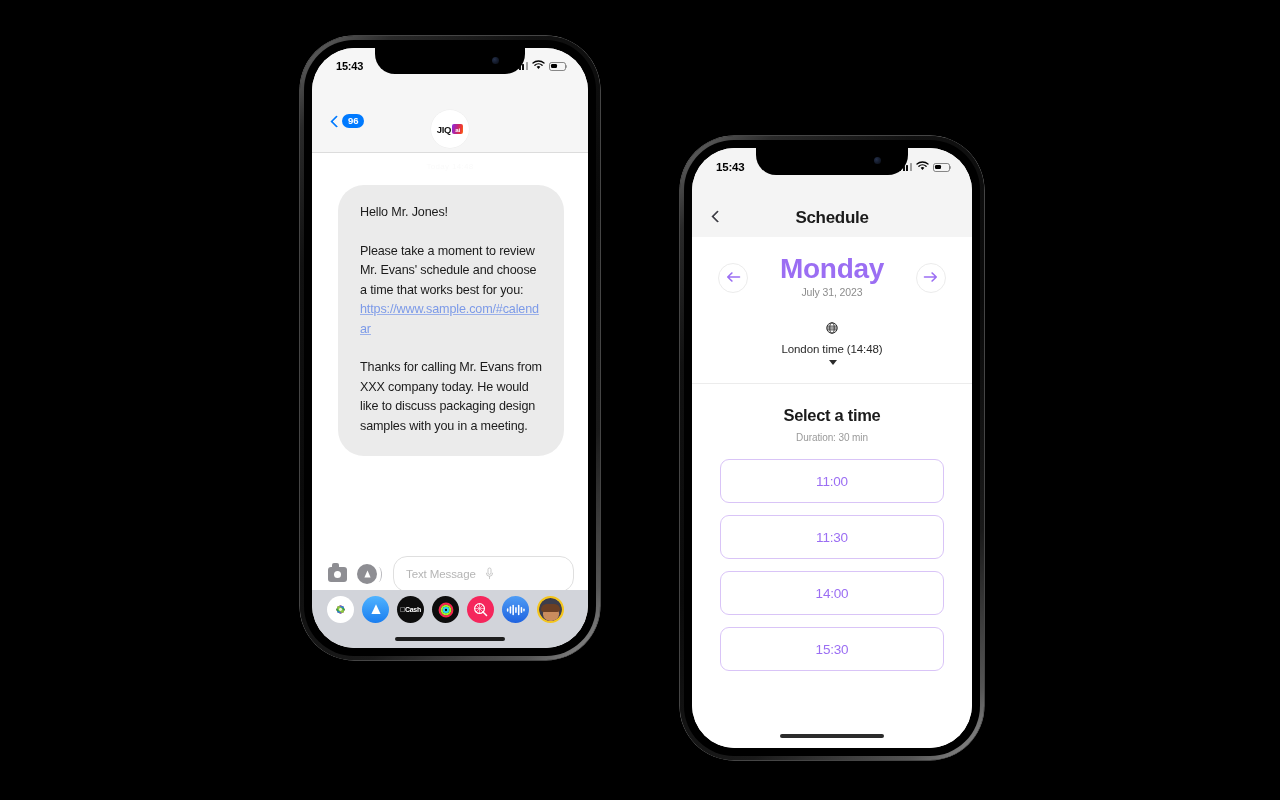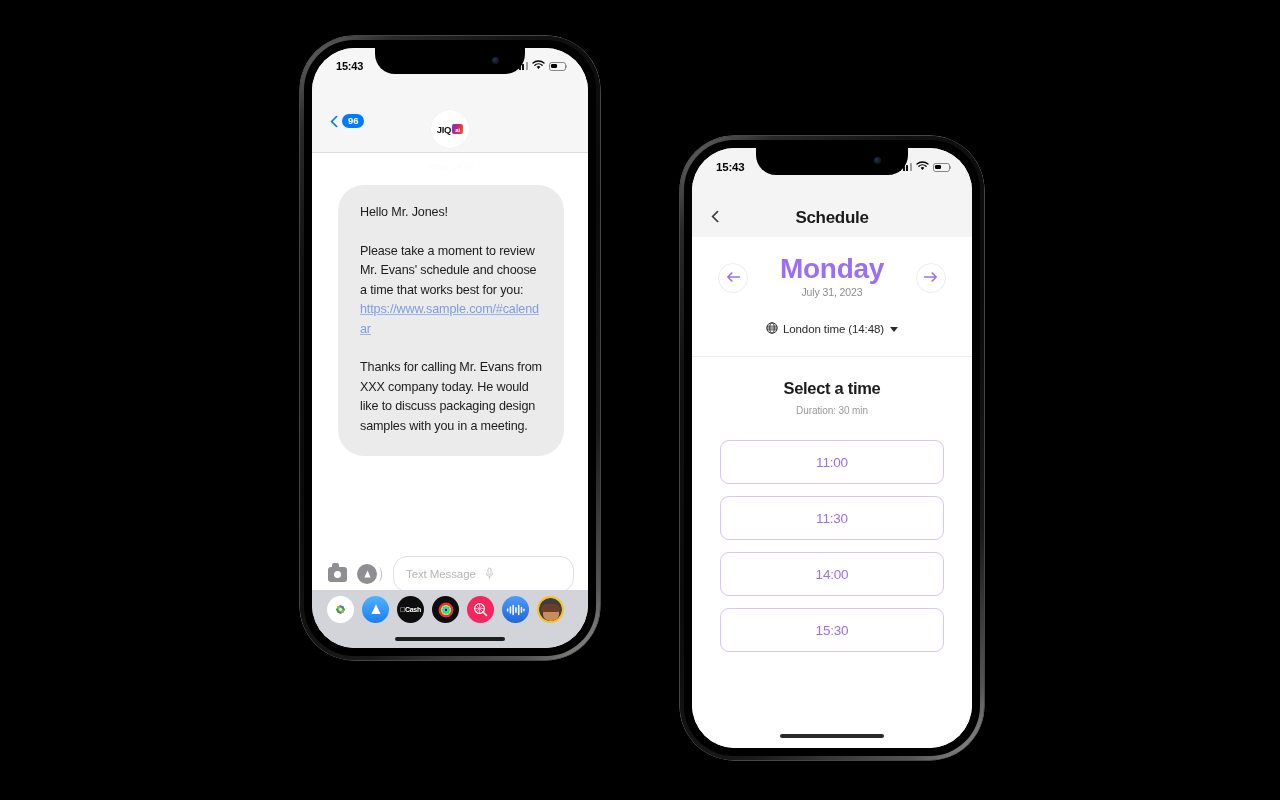--- a/index.html
+++ b/index.html
@@ -355,20 +355,21 @@
     font-size:10.5px;
     color:#8c8c8c;
     margin-top:5px;
     letter-spacing:-0.1px;
   }
   .tz-row {
     display:flex; align-items:center; justify-content:center;
     margin-top:22px;
     gap:5px;
     cursor:pointer;
+    flex-direction:column;
   }
   .tz-label {
     font-size:11.5px;
     color:#2b2b2b;
     letter-spacing:-0.1px;
   }
   .tz-caret {
     width:0; height:0;
     border-left:4px solid transparent;
     border-right:4px solid transparent;
@@ -388,21 +389,21 @@
     margin-top:22px;
     letter-spacing:-0.3px;
   }
   .duration {
     text-align:center;
     font-size:10px;
     color:#9a9a9a;
     margin-top:7px;
     letter-spacing:-0.1px;
   }
-  .slots { margin-top:24px; padding:0 28px;text-align:right; }
+  .slots { margin-top:16px; padding:0 28px;text-align:right; }
   .slot {
     height:44px;
     border:1px solid #d9c4f7;
     border-radius:9px;
     display:flex; align-items:center; justify-content:center;
     font-size:13.5px;
     color:#9b6ef3;
     margin-bottom:12px;
     cursor:pointer;
     background:#fff;

